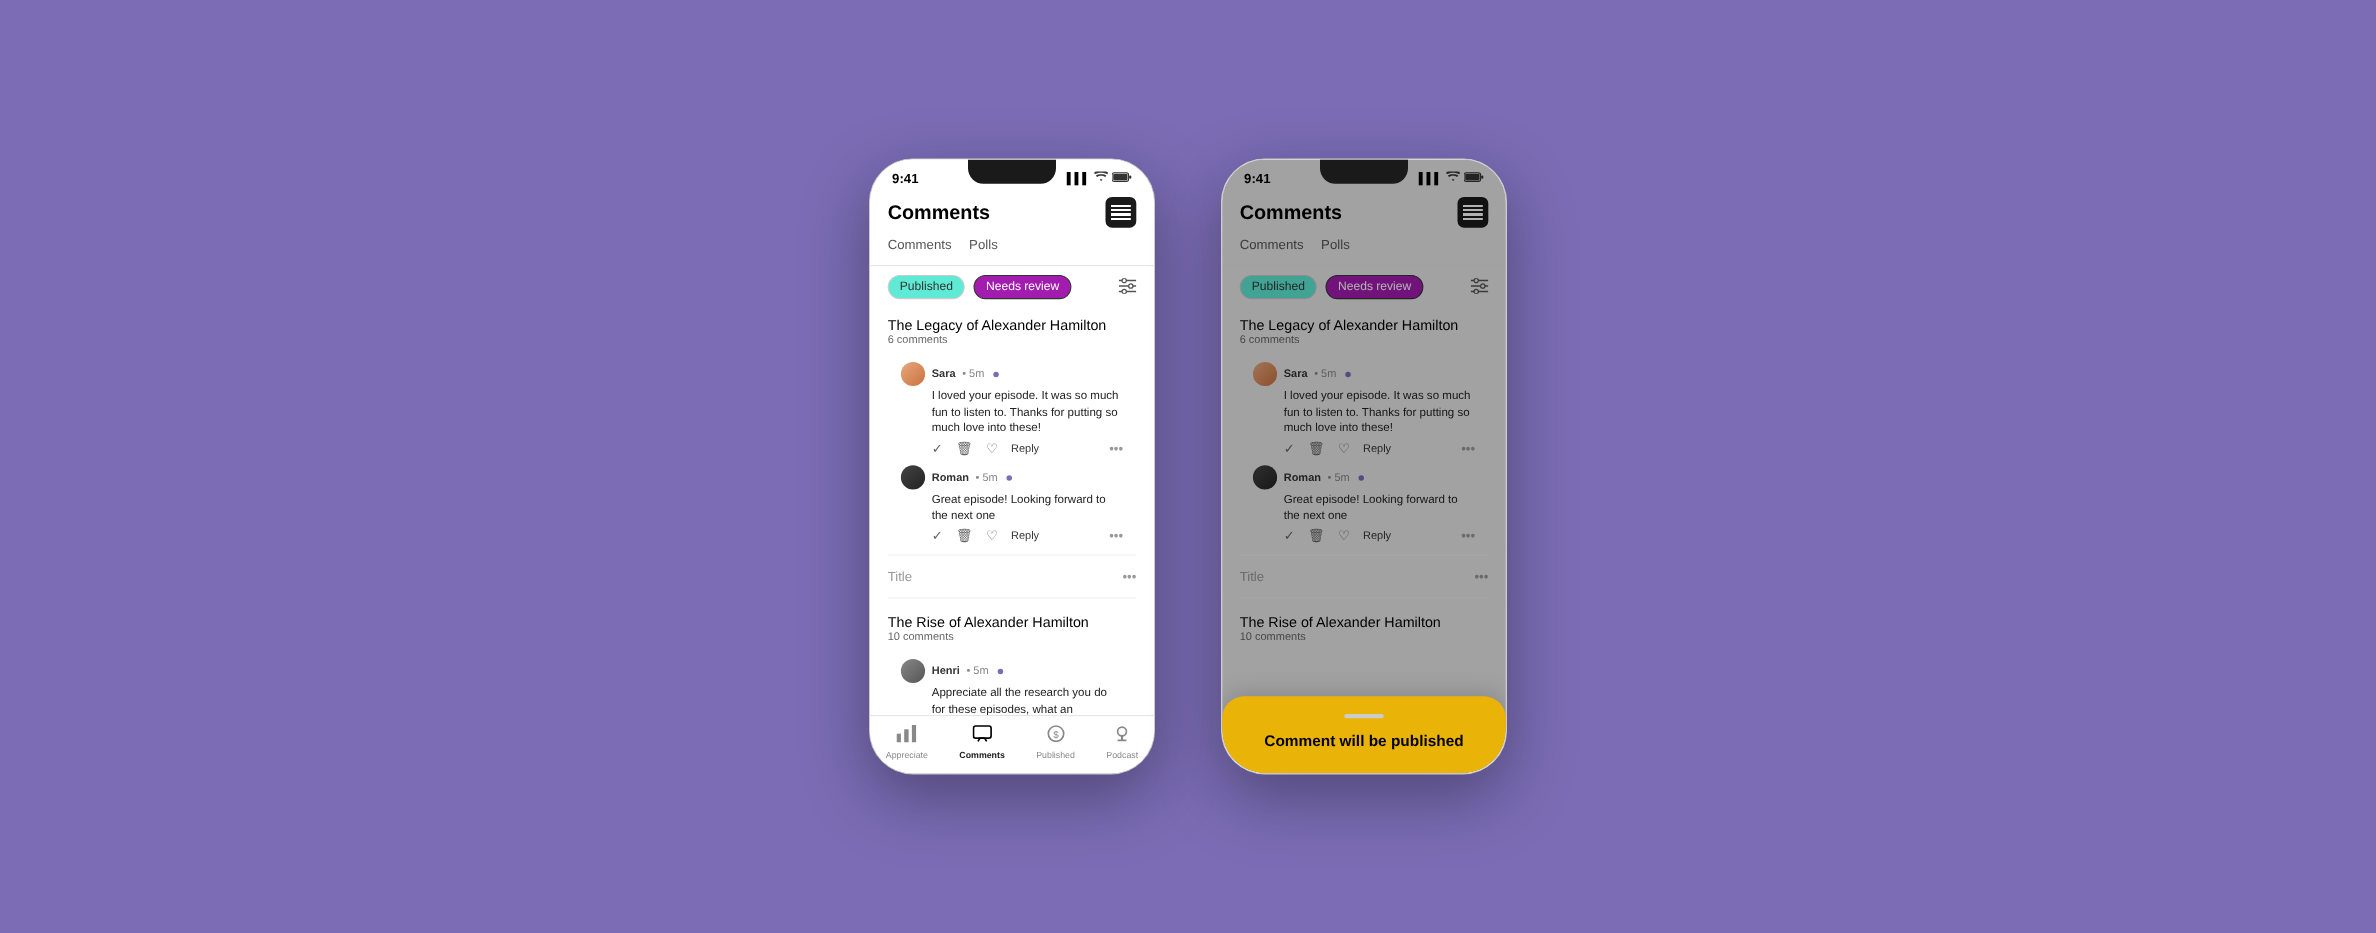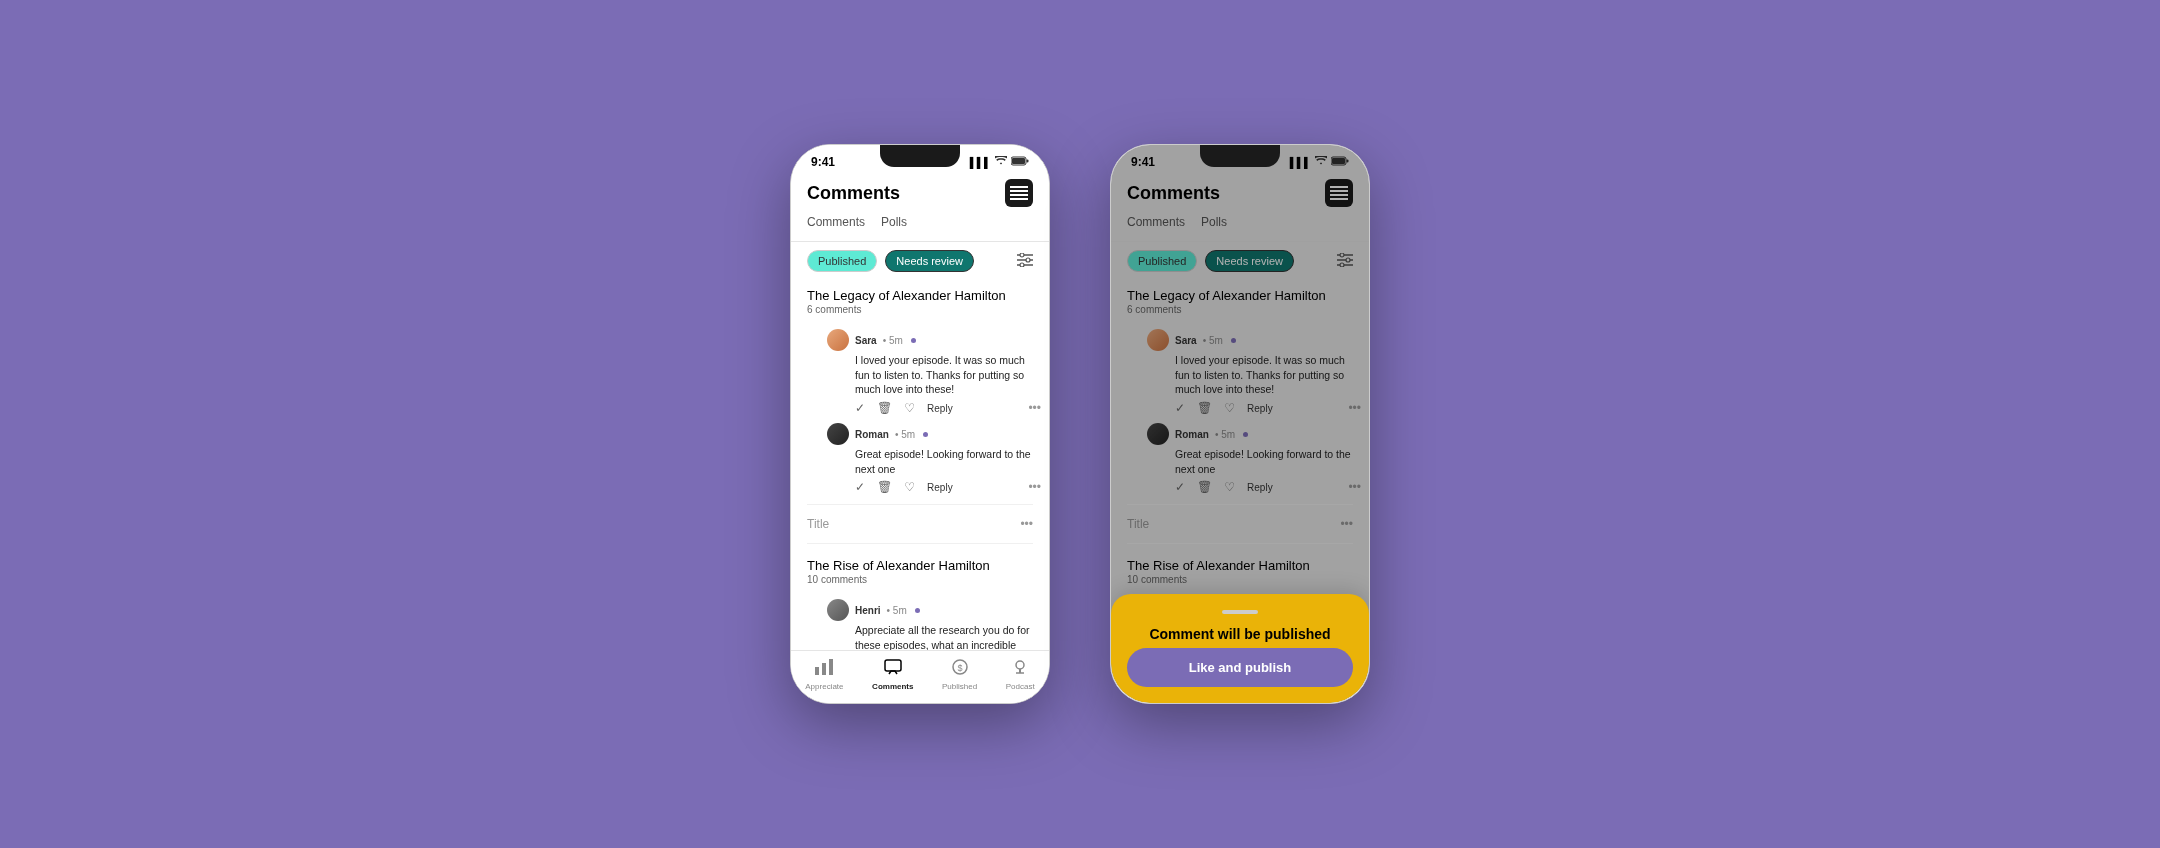--- a/index.html
+++ b/index.html
@@ -112,21 +112,21 @@
     .filter-btn {
       padding: 4px 10px;
       border-radius: 16px;
       border: 1px solid #ccc;
       font-size: 11px;
       cursor: pointer;
       background: #5eead4;
       color: #333;
     }
     .filter-btn.pill-active {
-      background: #0f766e;
+      background: #a21caf;
       color: #fff;
       border-color: #333;
     }
     .filter-settings {
       margin-left: auto;
       font-size: 14px;
       color: #555;
     }
     
     .scroll-content {
@@ -143,22 +143,21 @@
       color: #000;
       margin-bottom: 1px;
     }
     .episode-count {
       font-size: 10px;
       color: #666;
       margin-bottom: 6px;
     }
     
     .comment-item {
-      padding: 4px 8px;
-      margin-left: 28px;
+      padding: 4px 28px;
     }
     .comment-header {
       display: flex;
       align-items: center;
       gap: 6px;
       margin-bottom: 2px;
     }
     .avatar {
       width: 22px;
       height: 22px;
@@ -620,17 +619,16 @@
           <div class="episode-title">The Rise of Alexander Hamilton</div>
           <div class="episode-count">10 comments</div>
         </div>
       </div>
     </div>
 
     <div class="phone-overlay"></div>
     <div class="bottom-sheet">
       <div class="sheet-handle"></div>
       <div class="sheet-title">Comment will be published</div>
-      <button class="publish-btn">Like and publish</button>
     </div>
   </div>
 
 </div>
 
 </body></html>

